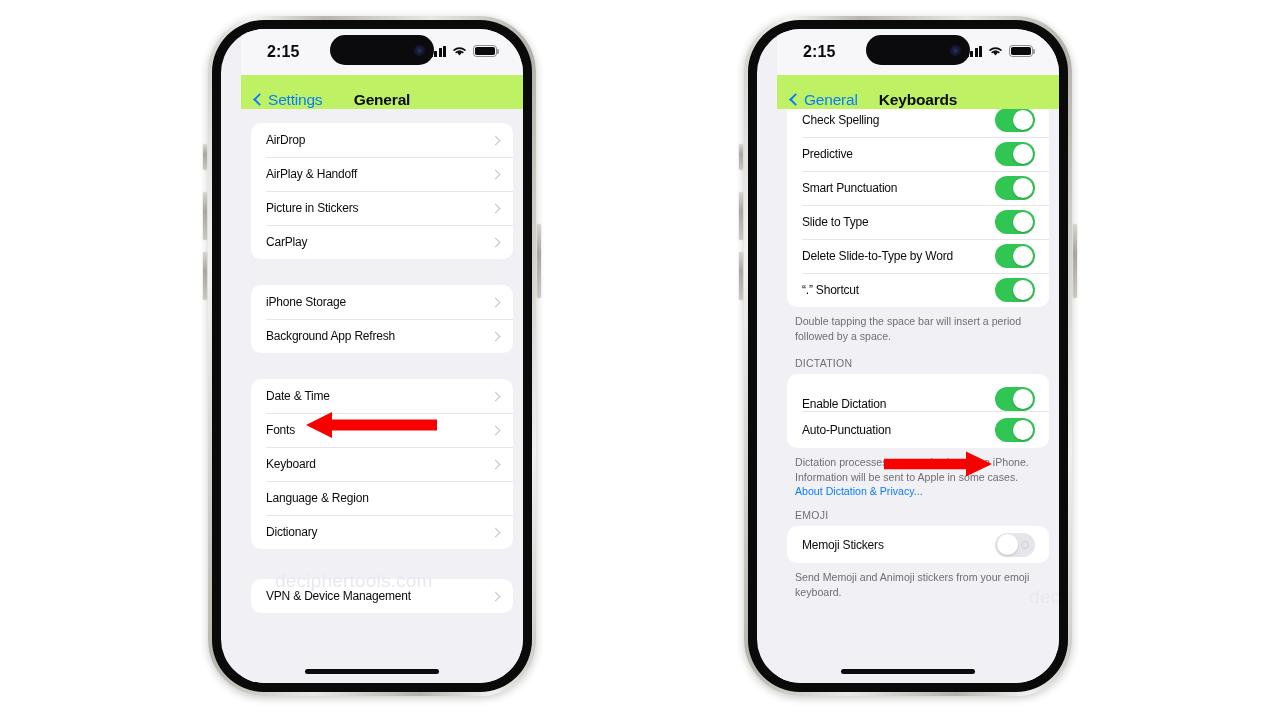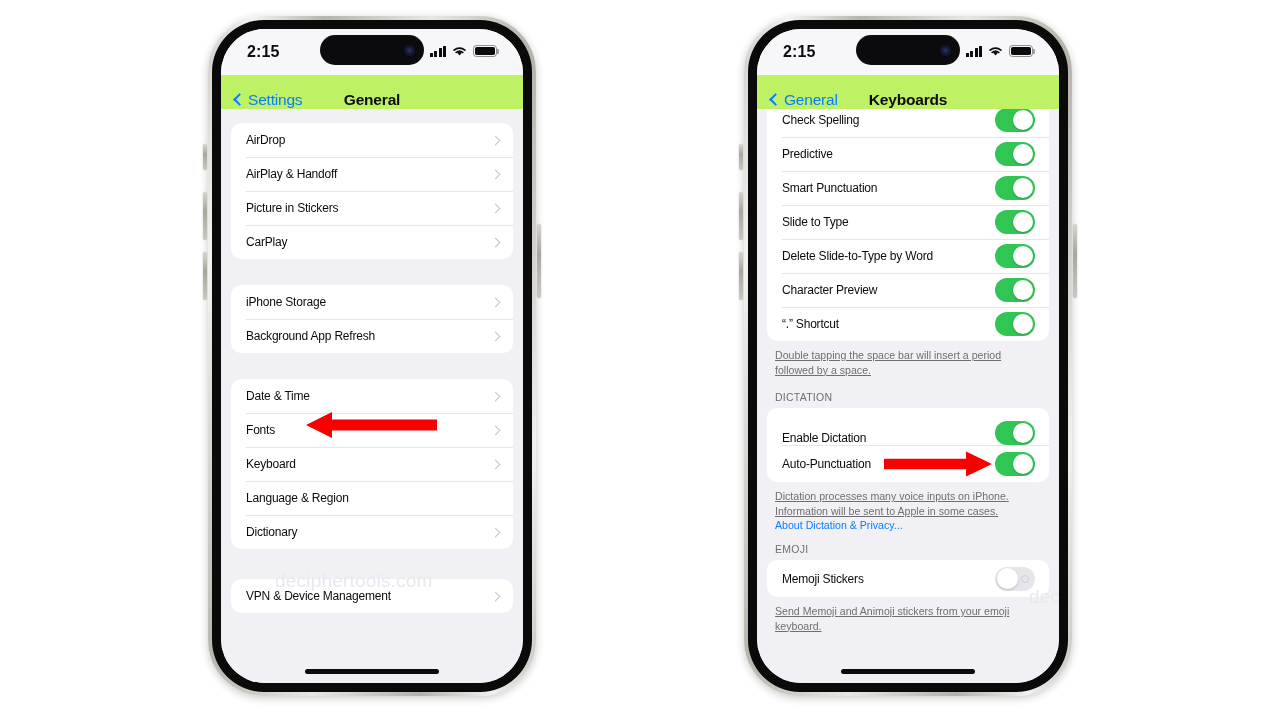--- a/index.html
+++ b/index.html
@@ -24,20 +24,21 @@
     background:#0a0a0a;
     border-radius:52px;
     padding:9px;
   }
   .screen{
     position:relative;
     width:100%; height:100%;
     border-radius:44px;
     background:#f1f1f5;
     overflow:hidden;
+    padding-left:20px;
   }
   
   .btn-side{
     position:absolute;
     background:linear-gradient(180deg,#d8d5cf,#a9a69f 40%,#cbc8c2);
     border-radius:2px;
     box-shadow:0 0 1px rgba(0,0,0,.4);
   }
 
   
@@ -155,21 +156,20 @@
   }
 
   
   .sec-hdr{
     font-size:10.5px; color:#6e6e73; letter-spacing:.25px;
     padding:14px 18px 5px 18px; text-transform:uppercase;
   }
   .foot{
     font-size:10.6px; line-height:1.38; color:#6e6e73;
     padding:7px 18px 0 18px;
-    text-decoration:underline;
   }
   .foot a{ color:#0a7cff; text-decoration:none; display:inline-block; }
 
   
   .home-ind{
     position:absolute; left:50%; transform:translateX(-50%); bottom:9px;
     width:134px;height:5px;border-radius:3px;background:#0b0b0b;
   }
 
   
@@ -386,26 +386,20 @@
                     <span class="knob"></span>
                   </span>
               </div>
               <div class="row">
                 <span class="label">Delete Slide-to-Type by Word</span>
                 <span class="toggle on">
                     <span class="knob"></span>
                   </span>
               </div>
               <div class="row">
-                <span class="label">Character Preview</span>
-                <span class="toggle on">
-                    <span class="knob"></span>
-                  </span>
-              </div>
-              <div class="row">
                 <span class="label">“.” Shortcut</span>
                 <span class="toggle on">
                     <span class="knob"></span>
                   </span>
               </div>
             </div>
           </div>
 
           <div class="foot">Double tapping the space bar will insert a period followed by a space.</div>
 

